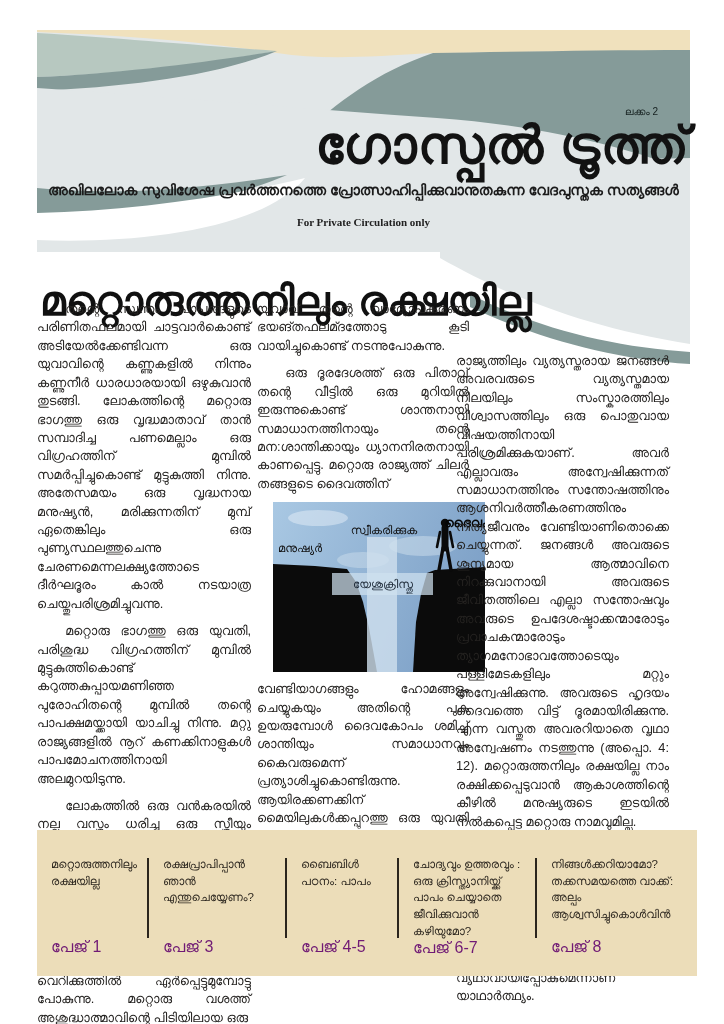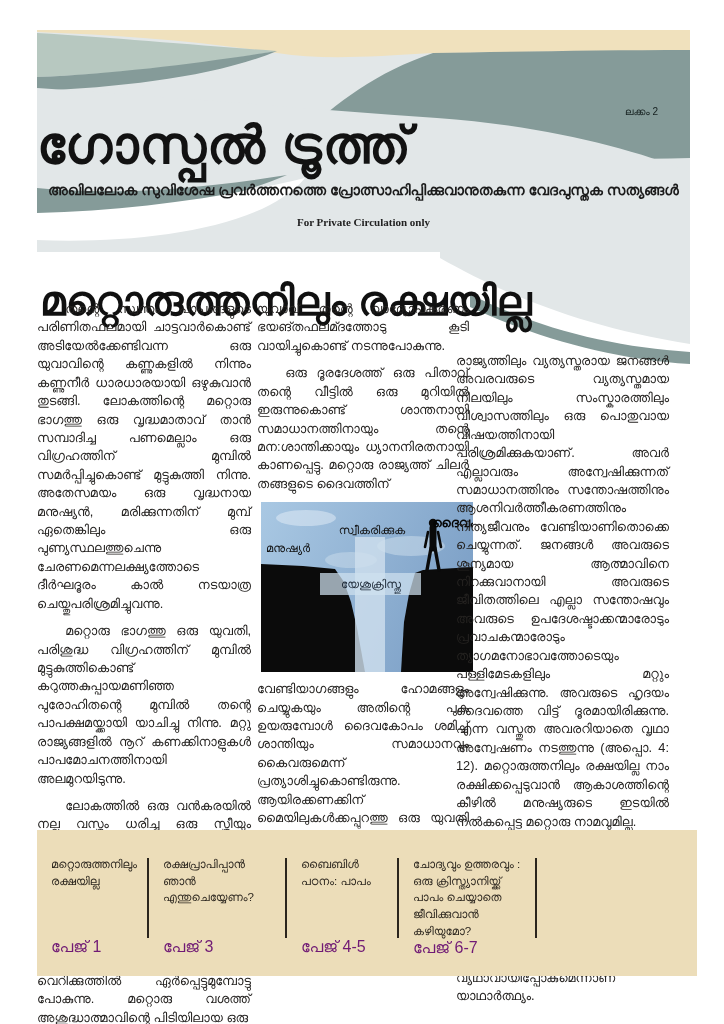--- a/index.html
+++ b/index.html
@@ -4,39 +4,39 @@
 <style>
   html,body{margin:0;padding:0;background:#ffffff;}
   .page{
     position:relative;width:724px;height:1024px;background:#fff;overflow:hidden;
     font-family:"Liberation Sans","DejaVu Sans",sans-serif;color:var(--text,#1c1a17);
   }
   
   .masthead{position:absolute;left:37px;top:30px;width:653px;height:222px;}
   .masthead svg{position:absolute;left:0;top:0;}
   .issue-label{position:absolute;right:32px;top:76px;font-size:10px;color:#15201f;}
-  .mast-title{position:absolute;left:0;right:0;top:88px;text-align:left;
+  .mast-title{position:absolute;left:0;right:0;top:88px;text-align:right;
     font-size:52px;font-weight:bold;letter-spacing:1px;color:#121212;line-height:1.05;}
   .mast-subtitle{position:absolute;left:0;right:0;top:152px;text-align:center;
     font-size:14.5px;font-weight:bold;color:#1b1b1b;}
   .circulation{position:absolute;left:0;right:0;top:186px;text-align:center;
     font-family:"Liberation Serif","DejaVu Serif",serif;font-size:11px;font-weight:bold;color:#222;}
   
   .right-wave{position:absolute;left:440px;top:252px;width:250px;height:195px;pointer-events:none;}
   
   .headline{position:absolute;left:40px;top:252px;width:560px;
     font-size:41px;font-weight:bold;color:#101010;line-height:1.1;}
   .col{position:absolute;font-size:12.8px;line-height:1.44;text-align:justify;color:#242220;}
   .col p{margin:0 0 9px 0;}
   .col p.indent{text-indent:2.2em;}
   .col-1{left:37px;top:300px;width:214px;}
   .col-2{left:257px;top:300px;width:212px;}
   .col-3{left:456px;top:352px;width:213px;}
   
-  .chasm-figure{width:212px;height:170px;margin:2px 0 8px 4px;}
+  .chasm-figure{width:212px;height:170px;margin:2px 0 8px 16px;}
   .chasm-figure svg{display:block;}
   
   .footer{position:absolute;left:37px;top:830px;width:660px;height:146px;
     background:var(--footer-bg,#ecddb9);display:flex;align-items:stretch;}
   .footer-item{display:flex;flex-direction:column;justify-content:space-between;
     padding:26px 10px 20px 14px;box-sizing:border-box;}
   .footer-item .f-title{font-size:11.5px;line-height:1.45;color:#2e2820;}
   .footer-item .f-page{font-size:16px;font-weight:normal;color:#701a75;}
   .f-div{width:2px;background:#2b251d;margin-top:28px;height:80px;flex:0 0 auto;}
   .fi-1{flex:0 0 100px;}
@@ -144,15 +144,19 @@
     <div class="footer-item fi-3">
       <div class="f-title">ബൈബിൾ പഠനം: പാപം</div>
       <div class="f-page">പേജ് 4-5</div>
     </div>
     <div class="f-div"></div>
     <div class="footer-item fi-4">
       <div class="f-title">ചോദ്യവും ഉത്തരവും : ഒരു ക്രിസ്ത്യാനിയ്ക്ക് പാപം ചെയ്യാതെ ജീവിക്കുവാൻ കഴിയുമോ?</div>
       <div class="f-page">പേജ് 6-7</div>
     </div>
     <div class="f-div"></div>
+    <div class="footer-item fi-5">
+      <div class="f-title">നിങ്ങൾക്കറിയാമോ? തക്കസമയത്തെ വാക്ക്: അല്പം ആശ്വസിച്ചുകൊൾവിൻ</div>
+      <div class="f-page">പേജ് 8</div>
+    </div>
   </div>
 
 </div>
 
 </body></html>

